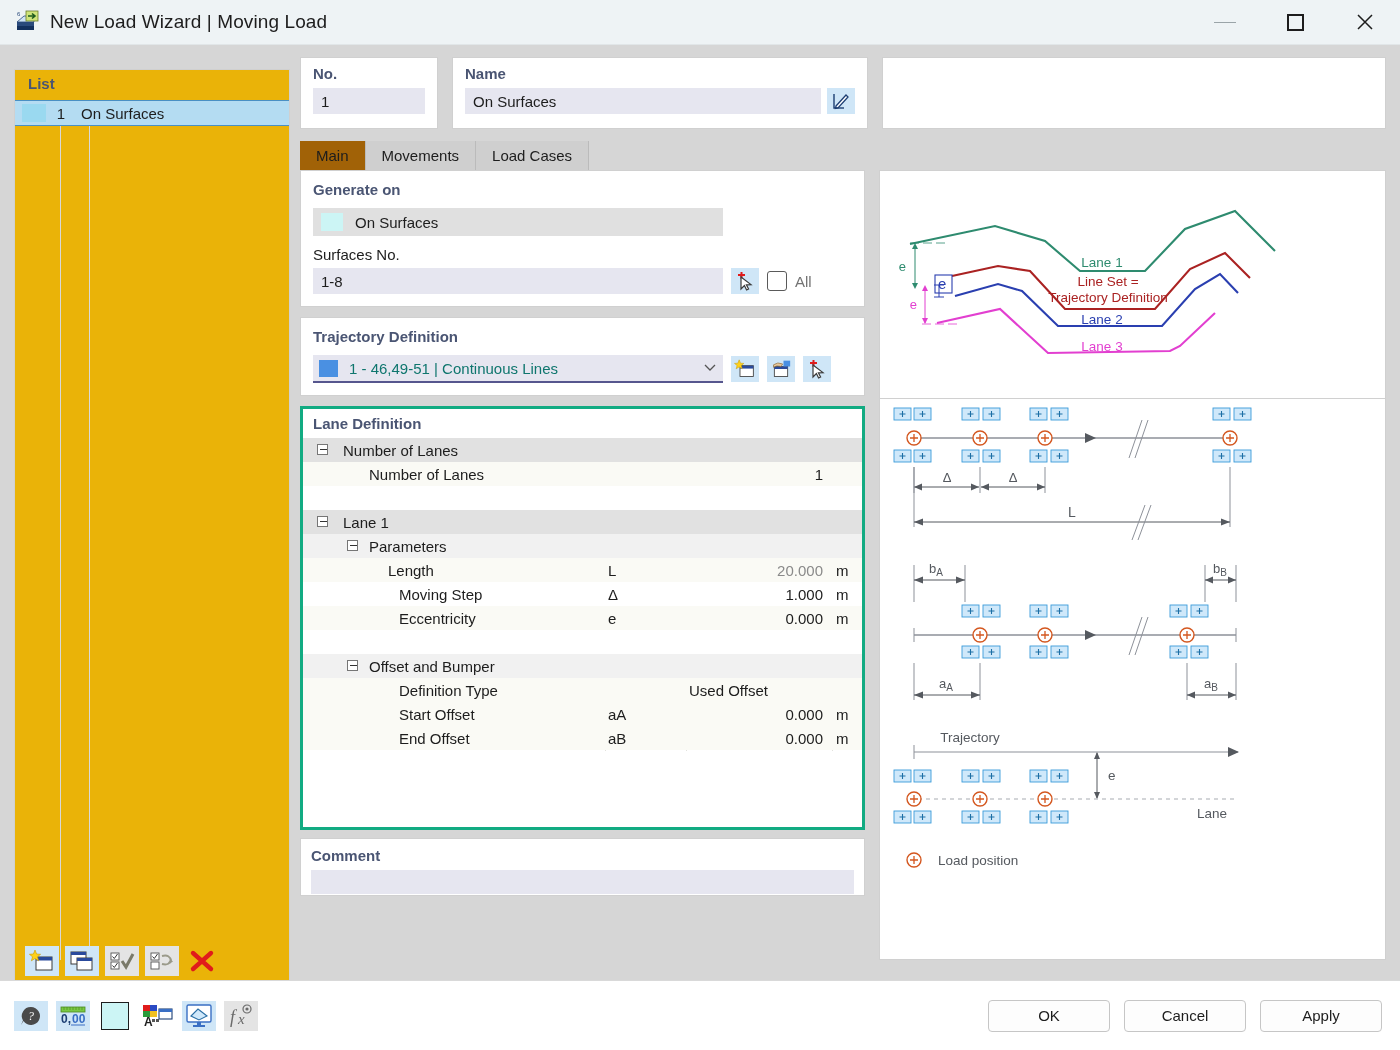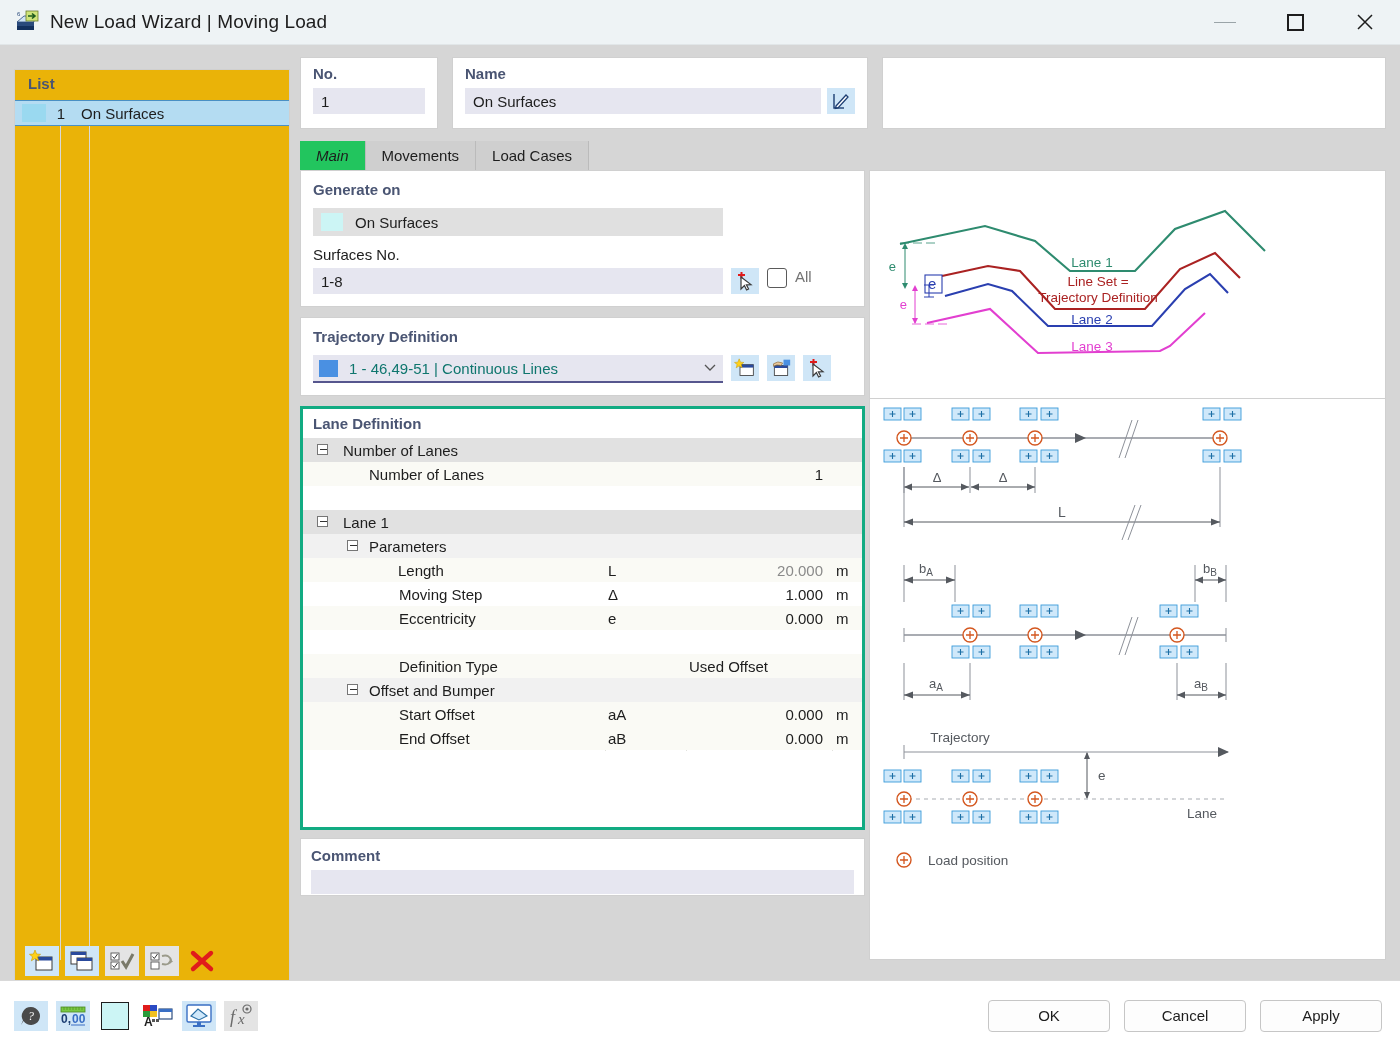--- a/index.html
+++ b/index.html
@@ -113,42 +113,42 @@
     display: flex; align-items: center; justify-content: center; cursor: default;
   }
 
   
   .tabs { display: flex; margin-top: 12px; height: 29px; align-items: flex-end; }
   .tab {
     height: 29px; padding: 0 16px; display: flex; align-items: center;
     font-size: 15px; color: #1d1d1d; background: #cfcfcf; cursor: default;
     border-right: 1px solid #bbb;
   }
-  .tab.active { background: #22c55e; font-style: italic; }
-
-  .panes { display: flex; gap: 4px; margin-top: 0; height: 790px; }
+  .tab.active { background: #a16207; }
+
+  .panes { display: flex; gap: 14px; margin-top: 0; height: 790px; }
   .pane-left  { width: 565px; display: flex; flex-direction: column; }
   .pane-right { flex: 1 1 auto; background:#fff; border:1px solid #d0d0d0; position: relative; }
 
   .group {
     background: #fff; border: 1px solid #d0d0d0; padding: 10px 12px 12px 12px;
   }
   .group-title {
     font-size: 15px; font-weight: bold; color: #4a5573; margin-bottom: 10px;
   }
   .sub-label { font-size: 15px; color: #1d1d1d; margin: 10px 0 5px 0; }
 
   .generate-on-row {
     background: #e0e0e0; height: 28px; display: flex; align-items: center; padding-left: 8px;
     width: 410px;
   }
   .go-swatch { width: 22px; height: 18px; background: #ccf5f5; margin-right: 12px; }
   .go-text { font-size: 15px; color: #1d1d1d; }
 
-  .input-row { display: flex; align-items: flex-start; gap: 8px; }
+  .input-row { display: flex; align-items: center; gap: 8px; }
   .wide-input { width: 410px; }
 
   .checkbox-sq {
     width: 20px; height: 20px; border: 1.4px solid #5a5a5a; border-radius: 3px; background: #fff;
   }
   .chk-label { font-size: 15px; color: #737373; }
 
   .combo {
     width: 410px; height: 28px; background: #e6e6f0;
     border-bottom: 2px solid #56568e;
@@ -458,46 +458,46 @@
               <div class="trow group-hdr">
                 <div class="expander" style="left:14px; top:6px;"></div>
                 <div class="t-label" style="left:40px;">Lane 1</div>
               </div>
 
               <div class="trow sub-hdr">
                 <div class="expander" style="left:44px; top:6px;"></div>
                 <div class="t-label" style="left:66px;">Parameters</div>
               </div>
               <div class="trow val">
-                <div class="t-label" style="left:95px;">Length</div>
+                <div class="t-label" style="left:85px;">Length</div>
                 <div class="col-sym">L</div>
                 <div class="col-val dim">20.000</div>
                 <div class="col-unit">m</div>
               </div>
               <div class="trow val-white">
                 <div class="t-label" style="left:96px;">Moving Step</div>
                 <div class="col-sym">Δ</div>
                 <div class="col-val">1.000</div>
                 <div class="col-unit">m</div>
               </div>
               <div class="trow val">
                 <div class="t-label" style="left:96px;">Eccentricity</div>
                 <div class="col-sym">e</div>
                 <div class="col-val">0.000</div>
                 <div class="col-unit">m</div>
               </div>
               <div class="trow spacer"></div>
 
+              <div class="trow sub-hdr">
+                <div class="expander" style="left:44px; top:6px;"></div>
+                <div class="t-label" style="left:66px;">Offset and Bumper</div>
+              </div>
               <div class="trow val">
                 <div class="t-label" style="left:96px;">Definition Type</div>
                 <div class="col-val-left">Used Offset</div>
-              </div>
-              <div class="trow sub-hdr">
-                <div class="expander" style="left:44px; top:6px;"></div>
-                <div class="t-label" style="left:66px;">Offset and Bumper</div>
               </div>
               <div class="trow val">
                 <div class="t-label" style="left:96px;">Start Offset</div>
                 <div class="col-sym">aA</div>
                 <div class="col-val">0.000</div>
                 <div class="col-unit">m</div>
               </div>
               <div class="trow val">
                 <div class="t-label" style="left:96px;">End Offset</div>
                 <div class="col-sym">aB</div>

